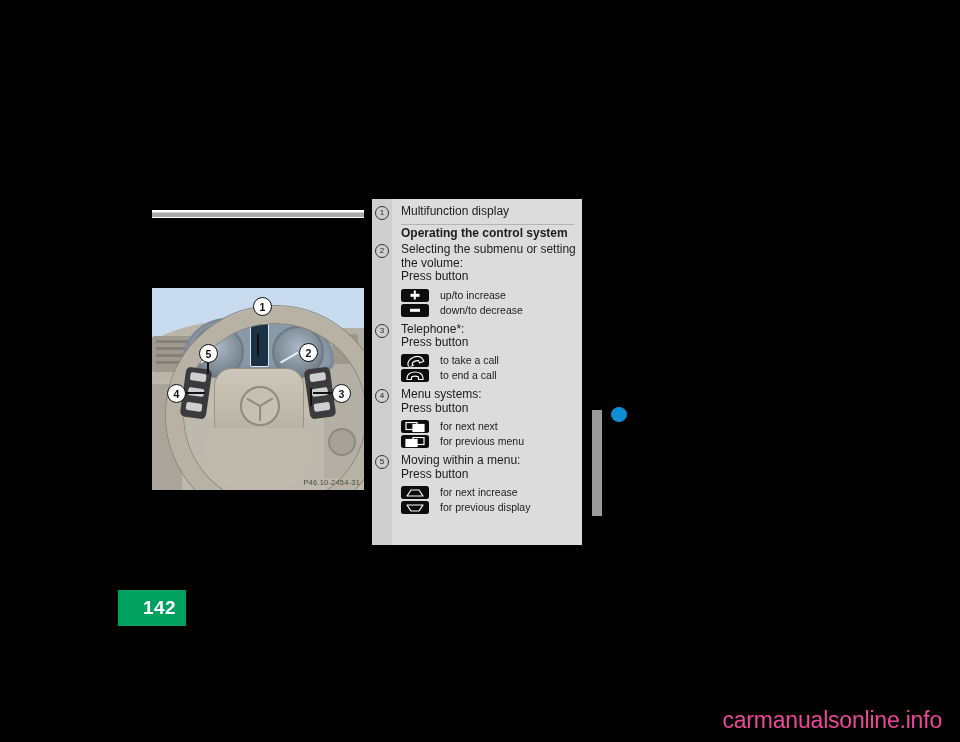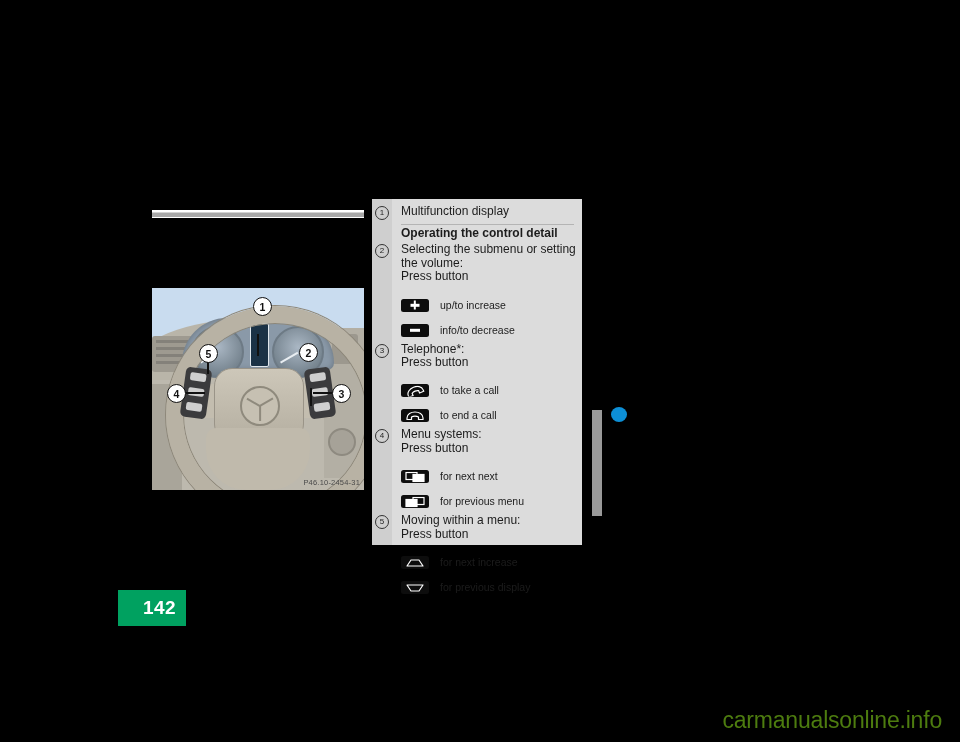--- a/index.html
+++ b/index.html
@@ -193,21 +193,21 @@
   .row .txt{
     flex:1;font-size:12px;line-height:13.4px;color:#1c1c1c;
     padding-left:9px;padding-right:6px;
   }
   .row .txt.bold{font-weight:bold;}
   .sep{
     position:absolute;left:29px;right:8px;height:1px;background:#b4b4b4;
   }
   .item{
     display:flex;align-items:center;
-    padding-left:29px;margin-top:12px;text-align:right;
+    padding-left:29px;margin-top:2px;text-align:right;
   }
   .item .glyph{
     flex:0 0 28px;width:28px;height:13px;background:#0d0d0d;border-radius:2.5px;
     position:relative;margin-right:11px;
   }
   .item .gl-label{
     font-size:10.5px;line-height:13px;color:#1c1c1c;white-space:nowrap;
   }
   
   .g-plus:before,.g-plus:after{
@@ -221,21 +221,21 @@
   }
   .g-phone-on svg,.g-phone-off svg,.g-menu svg,.g-arrow svg{
     position:absolute;left:50%;top:50%;transform:translate(-50%,-50%);
   }
   .spacer6{height:6px;}
   .spacer3{height:3px;}
 
   
   .watermark{
     position:absolute;right:18px;bottom:8px;
-    color:#4d7c0f;font-size:23px;letter-spacing:-.2px;
+    color:#ec4899;font-size:23px;letter-spacing:-.2px;
     font-family:"Liberation Sans", sans-serif;
   }
 </style>
 </head>
 <body>
 
 <div class="page">
 
 
   <div class="top-rule">
@@ -305,35 +305,35 @@
         <div class="spacer6"></div>
         <div class="row">
           <div class="idx"><span class="circle-num">1</span></div>
           <div class="txt">Multifunction display</div>
         </div>
         <div style="position:relative;height:7px;">
           <div class="sep" style="top:4px;"></div>
         </div>
         <div class="row">
           <div class="idx"></div>
-          <div class="txt bold">Operating the control detail</div>
+          <div class="txt bold">Operating the control system</div>
         </div>
         <div class="spacer3"></div>
         <div class="row">
           <div class="idx"><span class="circle-num">2</span></div>
           <div class="txt">Selecting the submenu or setting the volume:<br>Press button</div>
         </div>
         <div class="spacer3"></div>
         <div class="item">
           <span class="glyph"><span class="g-plus"></span></span>
           <span class="gl-label">up/to increase</span>
         </div>
         <div class="item">
           <span class="glyph"><span class="g-minus"></span></span>
-          <span class="gl-label">info/to decrease</span>
+          <span class="gl-label">down/to decrease</span>
         </div>
         <div class="spacer6"></div>
         <div class="row">
           <div class="idx"><span class="circle-num">3</span></div>
           <div class="txt">Telephone*:<br>Press button</div>
         </div>
         <div class="spacer3"></div>
         <div class="item">
           <span class="glyph"><span class="g-phone-on"><svg width="20" height="11" viewBox="0 0 20 11">
                 <g transform="rotate(-22 10 5.5)">

